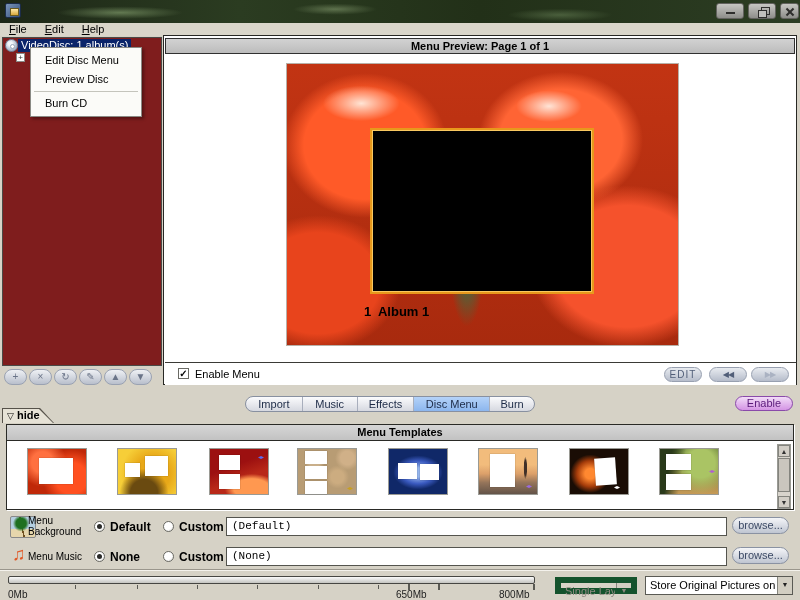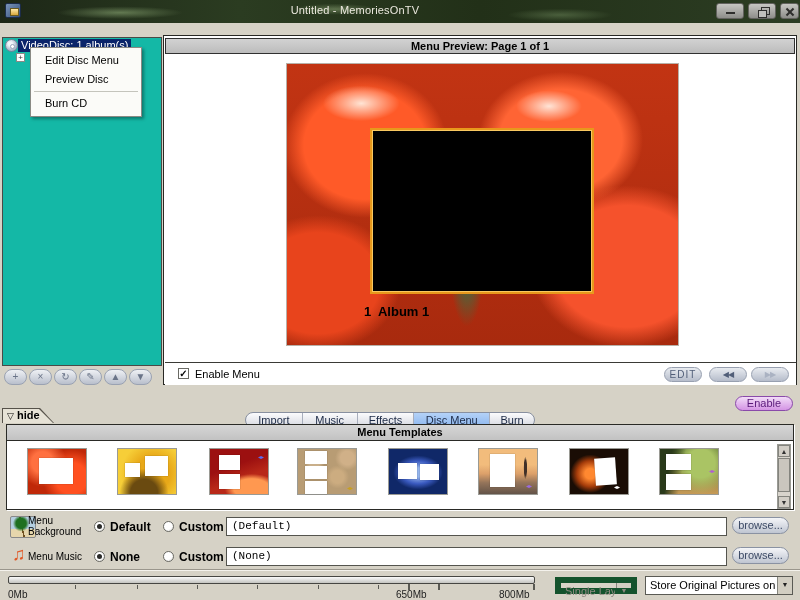--- a/index.html
+++ b/index.html
@@ -30,21 +30,21 @@
   .wb-close::before { transform:rotate(45deg); } .wb-close::after { transform:rotate(-45deg); }
 
   
   .menubar { position:absolute; left:0; top:23px; width:800px; height:13px; background:#dad6ca;
     border-bottom:1px solid #b2ae a2; display:flex; align-items:center; }
   .menubar-item { padding:0 9px; height:13px; line-height:13px; }
   .menubar-item::first-letter { text-decoration:underline; }
 
   
   .tree-panel { position:absolute; left:2px; top:37px; width:160px; height:329px;
-    background:#14b8a6; border:1px solid #4a4a46; }
+    background:#7f1d1d; border:1px solid #4a4a46; }
   .cd-icon { position:absolute; left:2px; top:1px; width:13px; height:13px; border-radius:50%;
     background:radial-gradient(circle at 40% 35%, #f2f6fa 0 20%, #b8c4d4 55%, #8694ac); border:1px solid #76849c; }
   .cd-icon::after { content:""; position:absolute; left:4px; top:4px; width:3px; height:3px; border-radius:50%;
     background:#fff; border:1px solid #9aa6ba; }
   .tree-root { position:absolute; left:15px; top:1px; height:13px; line-height:13px; padding:0 3px;
     background:#0a246a; color:#fff; white-space:nowrap; }
   .expander { position:absolute; left:13px; top:15px; width:9px; height:9px; background:#fff;
     border:1px solid #8a8a86; font-size:8px; line-height:7px; text-align:center; color:#333; }
 
   
@@ -84,21 +84,21 @@
   .checkbox { position:absolute; left:13px; top:5px; width:11px; height:11px; background:#fff;
     border:1px solid #6a6a64; font-size:10px; line-height:10px; text-align:center; font-weight:bold; }
   .enable-label { position:absolute; left:30px; top:5px; }
   .pill-btn { position:absolute; top:4px; height:15px; border-radius:8px; border:1px solid #98a0b0;
     background:linear-gradient(#e8ebf0,#b6bdcb); text-align:center; font-size:10px; line-height:13px; color:#515e78; }
   .btn-edit { left:499px; width:38px; letter-spacing:1px; }
   .btn-prev { left:544px; width:38px; font-size:8px; letter-spacing:-1px; }
   .btn-next { left:586px; width:38px; font-size:8px; letter-spacing:-1px; color:#aab2c2; }
 
   
-  .tab-row { position:absolute; left:245px; top:412px; width:290px; height:16px; display:flex;
+  .tab-row { position:absolute; left:245px; top:396px; width:290px; height:16px; display:flex;
     border:1px solid #8890a0; border-radius:8px; overflow:hidden;
     background:linear-gradient(#fbfbfd,#d6d8e0); }
   .tab { height:100%; line-height:14px; text-align:center; color:#1c2a46; border-right:1px solid #a8aebc; }
   .tab:last-child { border-right:none; }
   .tab.active { background:linear-gradient(#b4d2f8,#8cb6ee); }
   .t0{width:57px}.t1{width:55px}.t2{width:57px}.t3{width:76px}.t4{width:44px}
   .preview-btn { position:absolute; left:735px; top:396px; width:58px; height:15px; border-radius:8px;
     border:1px solid #8a4aaa; background:linear-gradient(#f2dcf8,#d494e4); color:#5a1a7a;
     text-align:center; line-height:13px; }
 
@@ -173,26 +173,30 @@
   .cb-layer { left:555px; top:6px; width:82px; height:17px; }
   .cb-store { left:645px; top:5px; width:148px; height:19px; border:1px solid #5a5a54; }
 </style>
 </head>
 <body>
 
 <div id="app">
 
   <div class="titlebar">
     <div class="app-icon"></div>
-    <div class="title-text" style="text-align:center;">Untitled - MemoriesOnTV</div>
     <div class="win-btn wb-min"></div>
     <div class="win-btn wb-restore"></div>
     <div class="win-btn wb-close"></div>
   </div>
 
+  <div class="menubar">
+    <div class="menubar-item">File</div>
+    <div class="menubar-item">Edit</div>
+    <div class="menubar-item">Help</div>
+  </div>
 
   <div class="tree-panel">
     <div class="cd-icon"></div>
     <div class="tree-root">VideoDisc: 1 album(s)</div>
     <div class="expander">+</div>
   </div>
 
   <div class="ctx-menu">
     <div class="ctx-item">Edit Disc Menu</div>
     <div class="ctx-item">Preview Disc</div>

